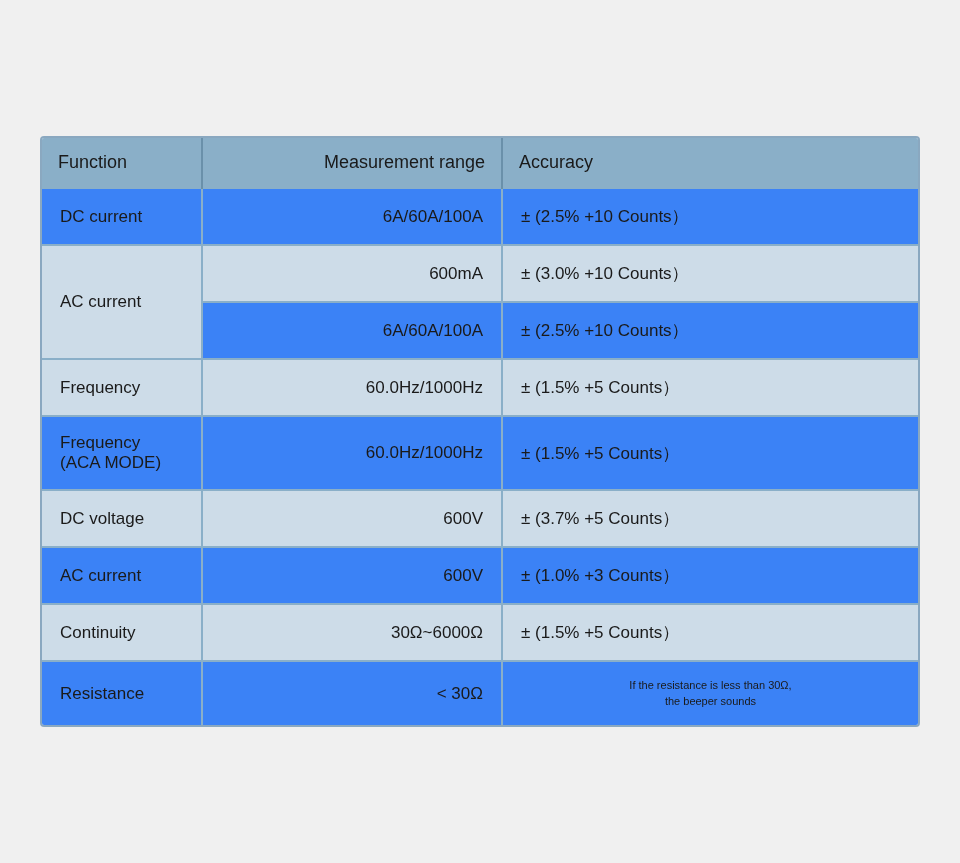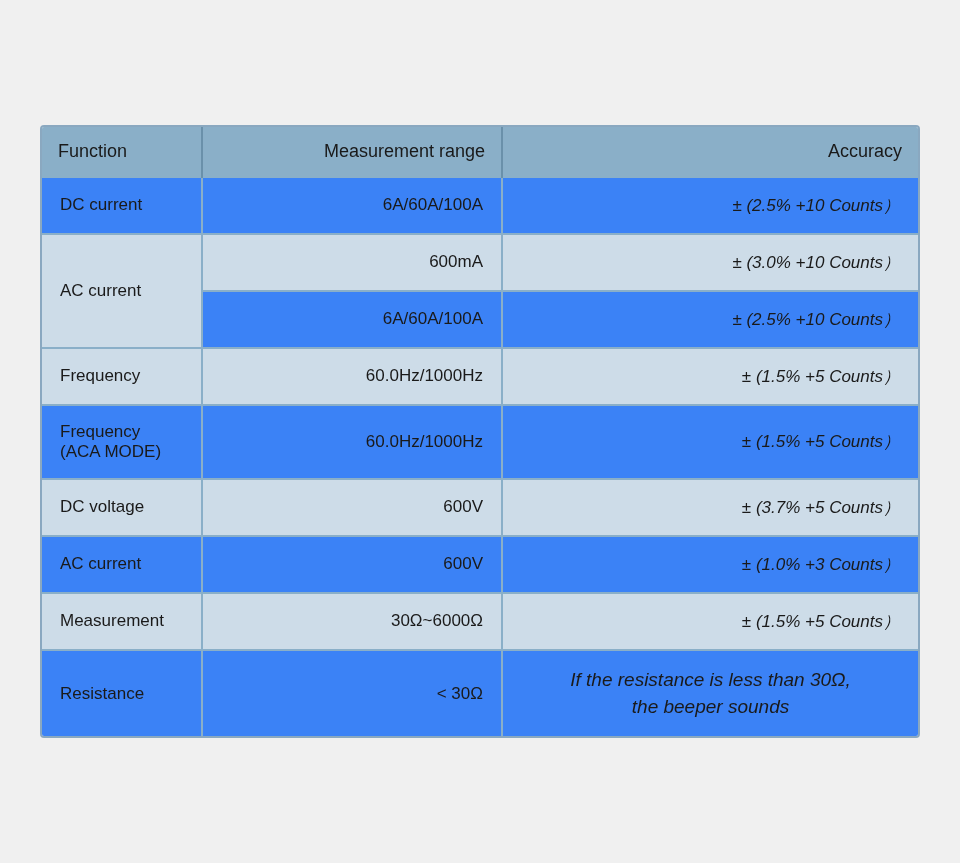--- a/index.html
+++ b/index.html
@@ -59,44 +59,43 @@
     tbody td {
       padding: 16px 18px;
       font-size: 17px;
       color: #1a1a1a;
       border-right: 2px solid #8aafc8;
       vertical-align: middle;
     }
 
     tbody td:last-child {
       border-right: none;
-      font-style: italic;
     }
 
     .col-function {
       width: 160px;
       text-align: left;
     }
 
     .col-range {
       width: 300px;
       text-align: right;
     }
 
     .col-accuracy {
-      text-align: right;
+      text-align: left;
     }
 
     .rowspan-cell {
       vertical-align: middle;
     }
 
     .accuracy-note {
       text-align: center;
-      font-size: 19px;
+      font-size: 11px;
       line-height: 1.4;
     }
   </style>
 </head>
 <body>
 
 <div class="table-container">
   <table>
     <thead>
       <tr>
@@ -143,21 +142,21 @@
         <td class="col-accuracy">± (3.7% +5 Counts）</td>
       </tr>
 
       <tr>
         <td class="col-function">AC current</td>
         <td class="col-range">600V</td>
         <td class="col-accuracy">± (1.0% +3 Counts）</td>
       </tr>
 
       <tr>
-        <td class="col-function">Measurement</td>
+        <td class="col-function">Continuity</td>
         <td class="col-range">30Ω~6000Ω</td>
         <td class="col-accuracy">± (1.5% +5 Counts）</td>
       </tr>
 
       <tr>
         <td class="col-function">Resistance</td>
         <td class="col-range">&lt; 30Ω</td>
         <td class="col-accuracy accuracy-note" style="white-space: pre-line;">If the resistance is less than 30Ω,
 the beeper sounds</td>
       </tr>

